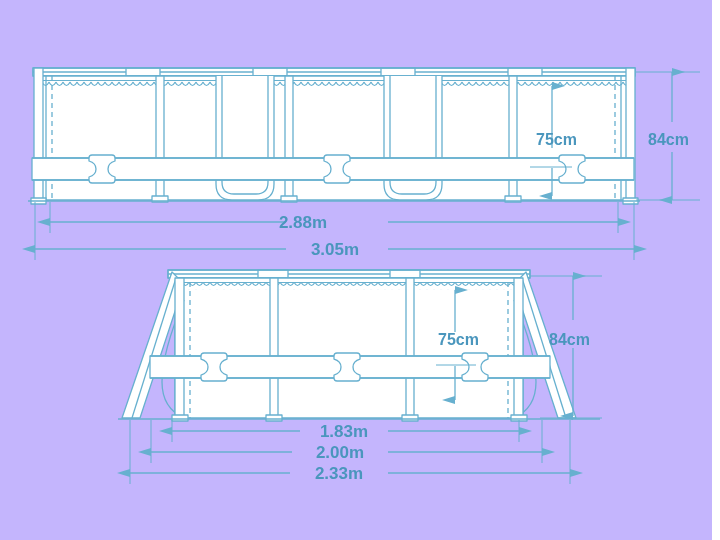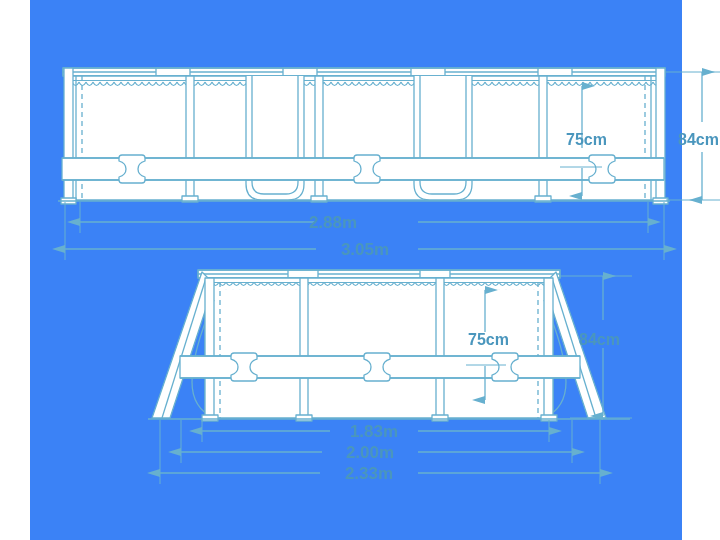--- a/index.html
+++ b/index.html
@@ -9,24 +9,23 @@
     background: #ffffff;
   }
   body {
     width: 720px;
     height: 540px;
     overflow: hidden;
     font-family: "Liberation Sans", sans-serif;
   }
   #stage {
     position: relative;
-    width: 652px;
+    width: 712px;
     height: 540px;
-    background: #3b82f6;
-    margin-left: 30px;
+    background: #c4b5fd;
   }
   svg#drawing {
     position: absolute;
     left: 0;
     top: 0;
     width: 720px;
     height: 540px;
     display: block;
   }
   .dim-text {

